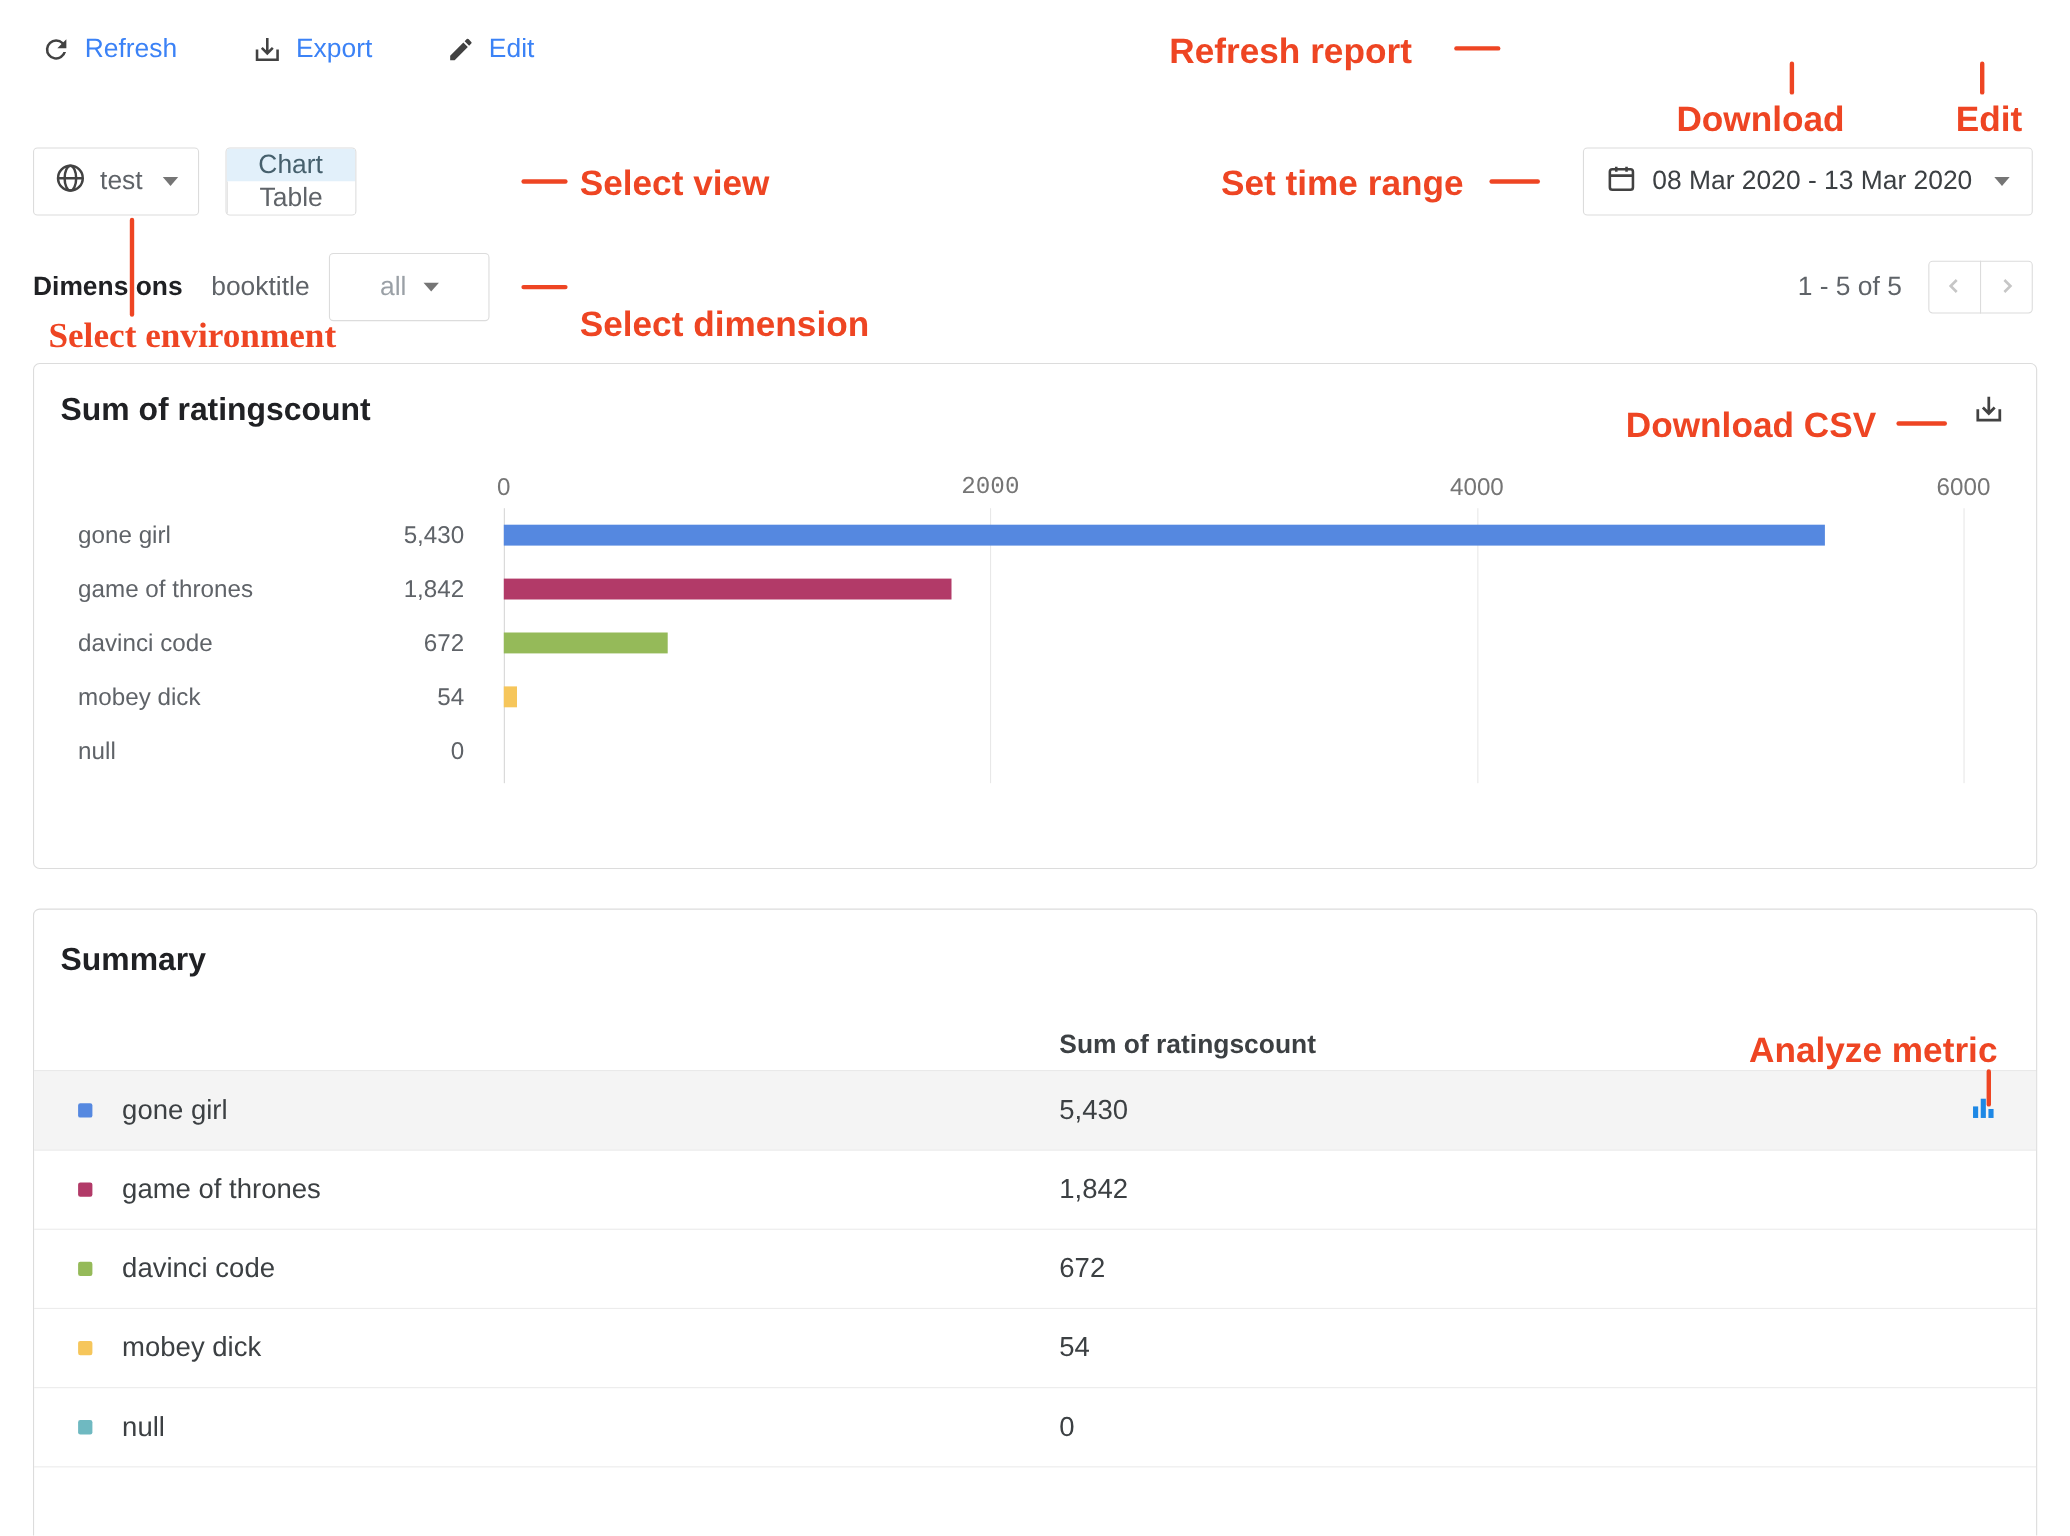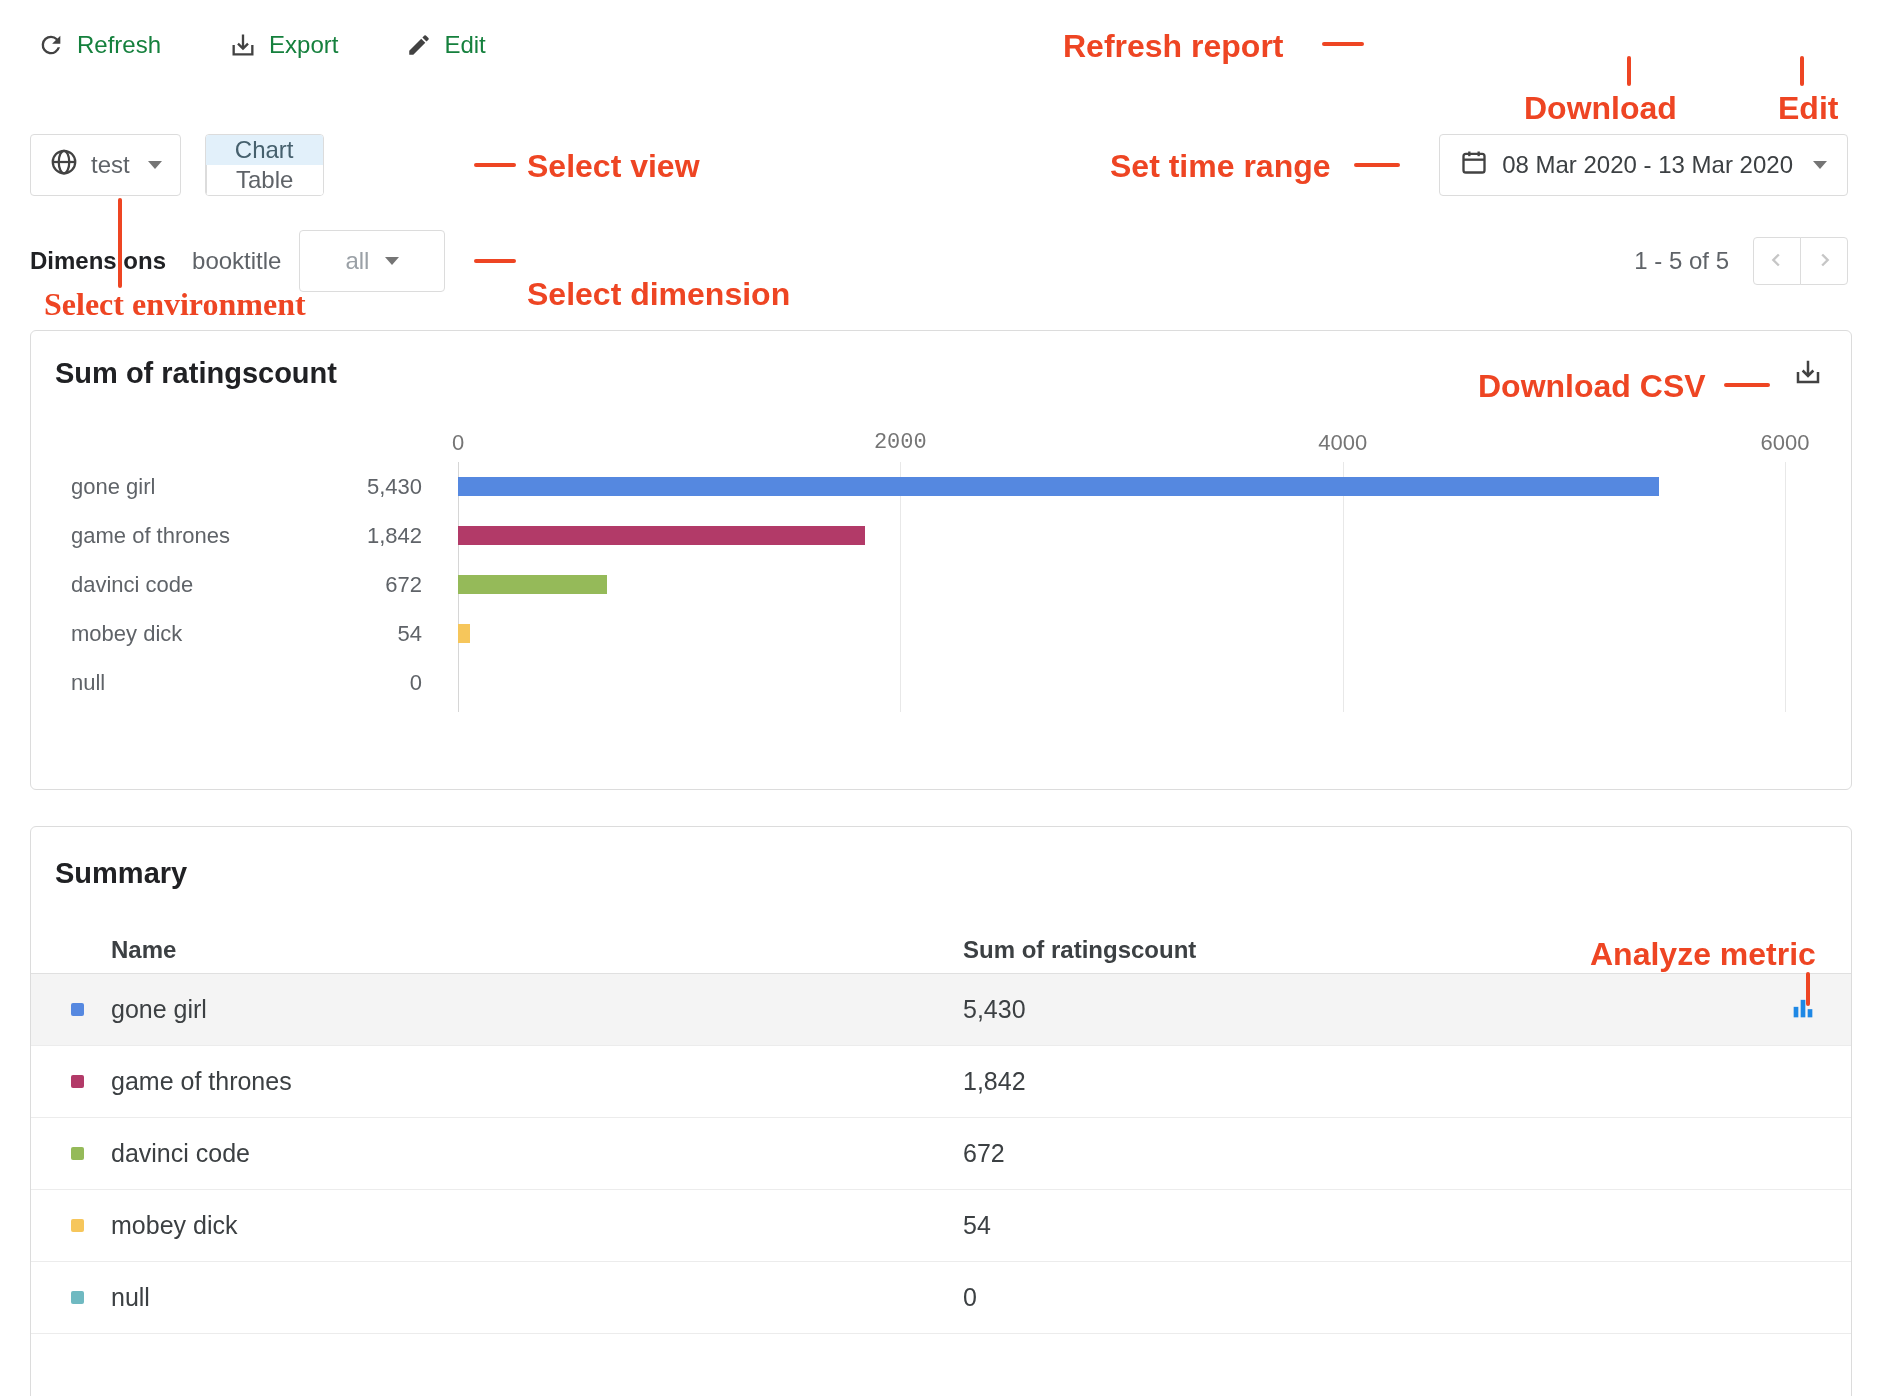--- a/index.html
+++ b/index.html
@@ -11,21 +11,21 @@
     background: #ffffff;
     font-family: "Liberation Sans", sans-serif;
     overflow: hidden;
   }
 
   
   header { display:flex; align-items:center; justify-content:space-between; height:90px; padding:0 50px 0 37px; }
   .breadcrumb { display:flex; align-items:center; gap:20px; font-size:34px; font-weight:700; color:var(--txt-dark); }
   .crumb-sep { color:#9e9e9e; font-weight:400; font-size:32px; }
   .header-actions { display:flex; align-items:center; gap:68px; }
-  .hbtn { display:flex; align-items:center; gap:12px; font-size:24px; color:#15803d; background:none; border:none; cursor:pointer; font-family:inherit; padding:0; }
+  .hbtn { display:flex; align-items:center; gap:12px; font-size:24px; color:#3b82f6; background:none; border:none; cursor:pointer; font-family:inherit; padding:0; }
   .hbtn svg { display:block; }
 
   
   .toolbar { position:relative; margin-top:44px; height:62px; padding:0 30px; display:flex; align-items:center; gap:24px; }
   .env-select { display:flex; align-items:center; gap:12px; height:62px; padding:0 18px; border:1px solid var(--border); border-radius:4px; background:#fff; font-size:24px; color:var(--txt-gray); cursor:pointer; }
   .seg-control { display:flex; height:62px; border:1px solid var(--border); border-radius:4px; overflow:hidden;flex-direction:column; }
   .seg { width:117px; display:flex; align-items:center; justify-content:center; font-size:24px; font-family:inherit; border:none; cursor:pointer; }
   .seg.active { background:#e2f0fa; color:#46606d; }
   .seg.inactive { background:#fff; color:var(--txt-gray); border-left:1px solid var(--border); }
   .date-select { position:absolute; right:34px; top:0; height:62px; display:flex; align-items:center; gap:14px; padding:0 20px; border:1px solid var(--border); border-radius:4px; font-size:24px; color:#3c4043; cursor:pointer; background:#fff; }
@@ -236,21 +236,20 @@
           </div>
         </div>
     </div>
   </div>
 </section>
 
 <section class="card summary-card">
   <h2 class="summary-title">Summary</h2>
   <div class="summary-table">
     <div class="summary-head">
-      <span class="col-name">Name</span>
       <span class="col-value">Sum of ratingscount</span>
     </div>
     <div id="summary-rows">
         <div class="summary-row highlighted">
           <span></span>
           <span class="swatch-cell">
             <span class="swatch" style="background:#5588e0"></span>
           </span>
           <span class="cell-name">gone girl</span>
           <span class="cell-value">5,430</span>

